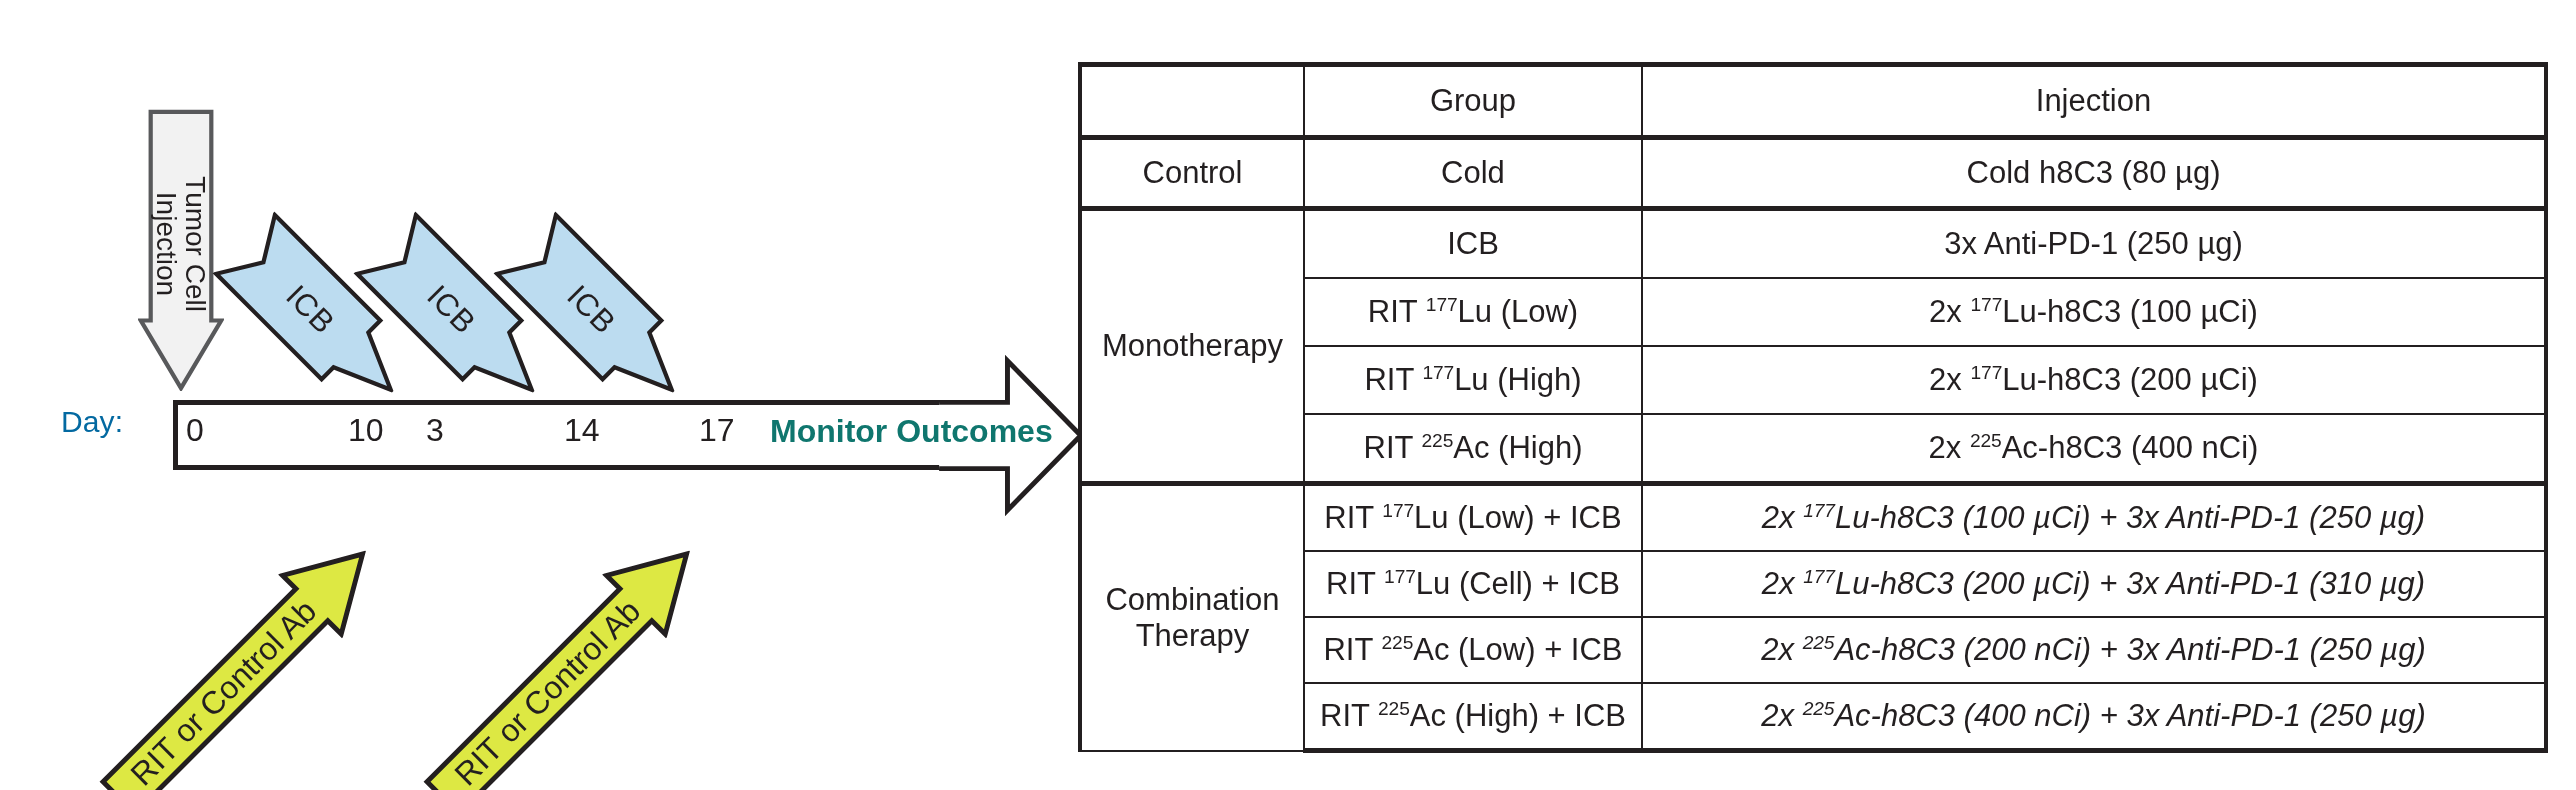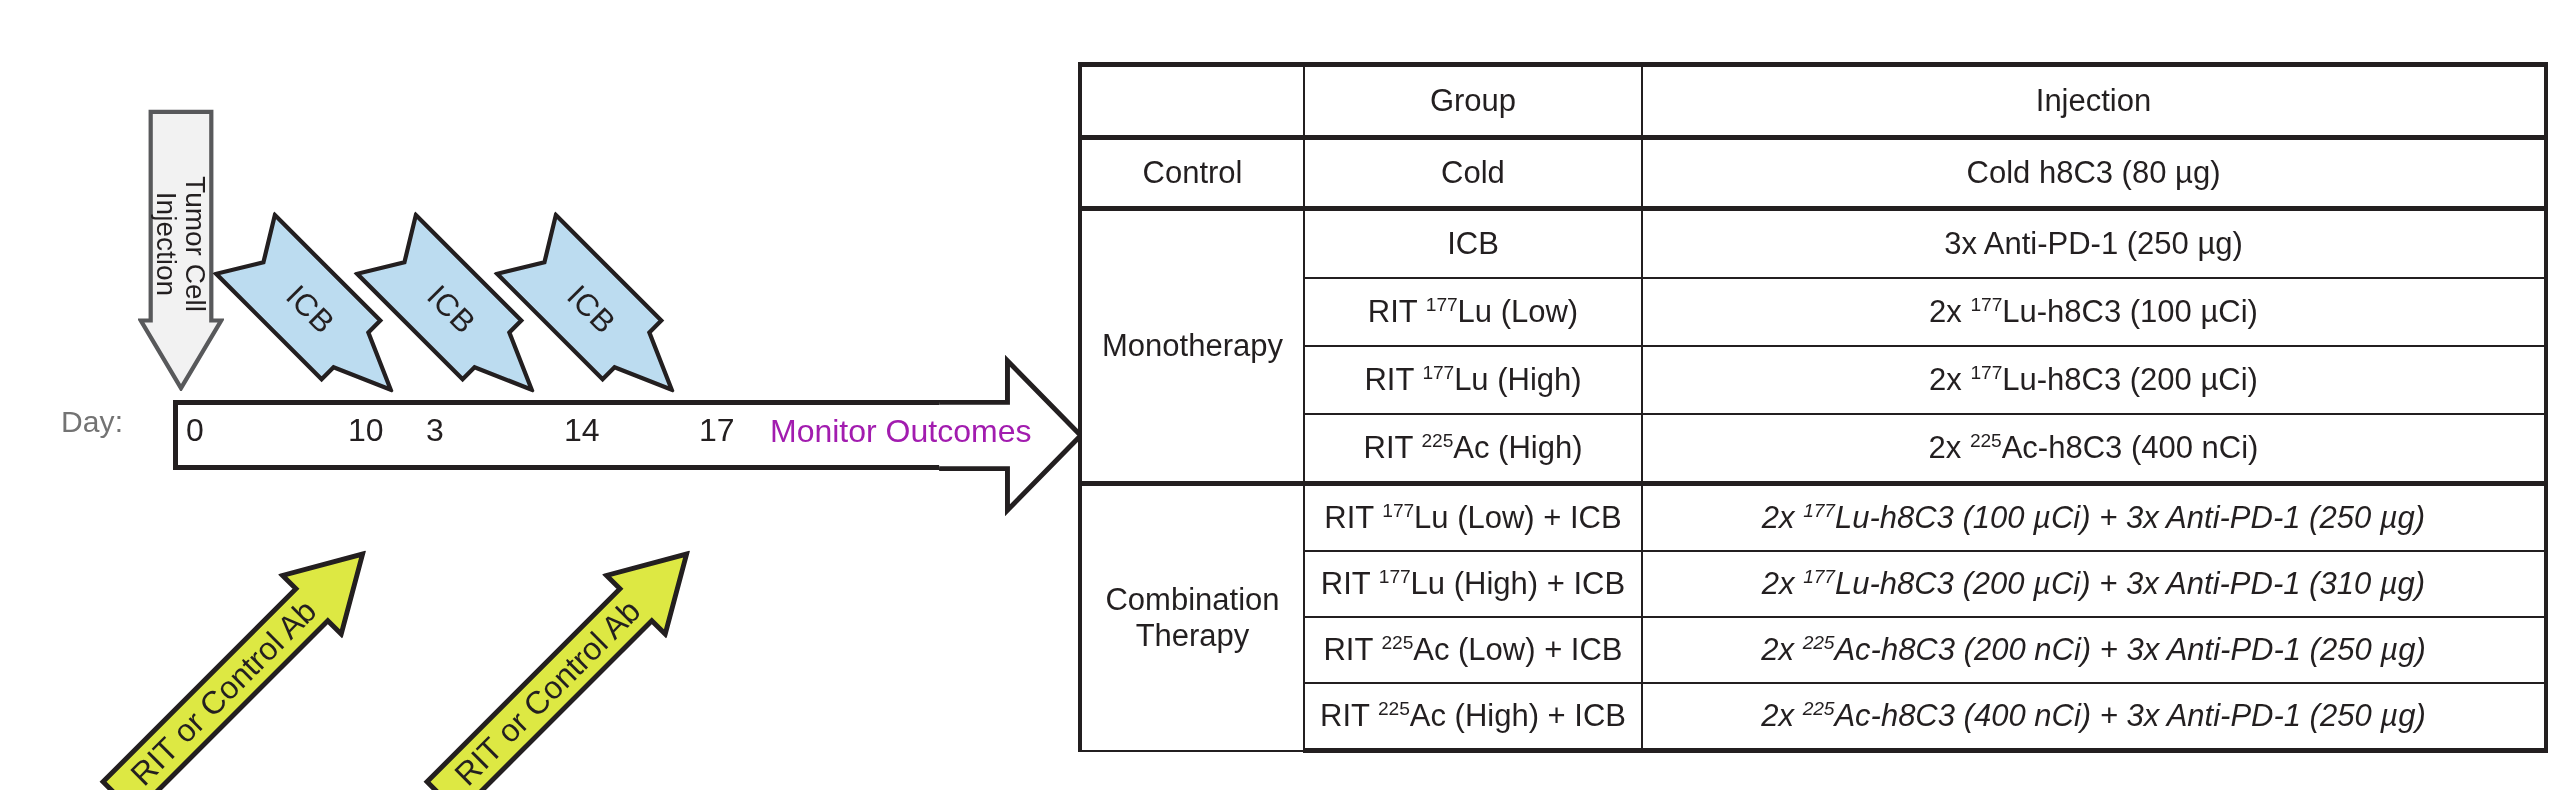--- a/index.html
+++ b/index.html
@@ -3,31 +3,31 @@
 <meta charset="utf-8">
 <style>
   html,body{margin:0;padding:0;background:#fff;}
   body{width:2576px;height:790px;position:relative;
        font-family:"Liberation Sans",sans-serif;color:#231f20;overflow:hidden;}
 
   
   #schematic{position:absolute;left:0;top:0;width:1078px;height:790px;}
 
   
-  #day-label{position:absolute;left:61px;top:405px;font-size:30px;color:#737373;letter-spacing:0.1px;}
+  #day-label{position:absolute;left:61px;top:405px;font-size:30px;color:#0369a1;letter-spacing:0.1px;}
 
   
   .tl-body{position:absolute;left:173px;top:400px;width:782px;height:70px;
            background:#fff;border:5px solid #231f20;box-sizing:border-box;}
   
   .tl-head{position:absolute;left:937px;top:358px;width:0;height:0;}
   .tl-head svg{position:absolute;left:0;top:0;overflow:visible;}
 
   .day-num{position:absolute;top:412px;font-size:32px;color:#231f20;}
-  .monitor{position:absolute;top:413px;font-size:32px;color:#a21caf;white-space:nowrap;}
+  .monitor{position:absolute;top:413px;font-size:32px;color:#0f766e;white-space:nowrap;font-weight:bold;}
 
   
   #tumor-arrow{position:absolute;left:138px;top:109px;width:86px;height:282px;}
   #tumor-arrow .txt{position:absolute;left:50%;top:48%;
         transform:translate(-50%,-50%) rotate(90deg);
         font-size:28px;line-height:1.04;text-align:center;white-space:nowrap;color:#231f20;}
 
   
   .icb-arrow{position:absolute;width:211px;height:89px;transform-origin:0 0;}
   .icb-arrow .lbl{position:absolute;left:68px;top:50%;transform:translateY(-50%);
@@ -157,21 +157,21 @@
       <td><span>RIT </span><sup>225</sup><span>Ac  (High)</span></td>
       <td class="outer-r"><span>2x </span><sup>225</sup><span>Ac-h8C3  (400 nCi)</span></td>
     </tr>
 
     <tr class="comb-row">
       <td class="cat outer-l thick-top" rowspan="4"><span>Combination</span><br><span>Therapy</span></td>
       <td class="thick-top"><span>RIT </span><sup>177</sup><span>Lu  (Low) + ICB</span></td>
       <td class="trt outer-r thick-top"><span>2x </span><sup>177</sup><span>Lu-h8C3  (100 µCi) + 3x Anti-PD-1 (250 µg)</span></td>
     </tr>
     <tr class="comb-row">
-      <td><span>RIT </span><sup>177</sup><span>Lu  (High) + ICB</span></td>
+      <td><span>RIT </span><sup>177</sup><span>Lu  (Cell) + ICB</span></td>
       <td class="trt outer-r"><span>2x </span><sup>177</sup><span>Lu-h8C3  (200 µCi) + 3x Anti-PD-1 (310 µg)</span></td>
     </tr>
     <tr class="comb-row">
       <td><span>RIT </span><sup>225</sup><span>Ac  (Low) + ICB</span></td>
       <td class="trt outer-r"><span>2x </span><sup>225</sup><span>Ac-h8C3  (200 nCi) + 3x Anti-PD-1 (250 µg)</span></td>
     </tr>
     <tr class="comb-row">
       <td class="thick-bottom"><span>RIT </span><sup>225</sup><span>Ac  (High) + ICB</span></td>
       <td class="trt outer-r thick-bottom"><span>2x </span><sup>225</sup><span>Ac-h8C3  (400 nCi) + 3x Anti-PD-1 (250 µg)</span></td>
     </tr>

